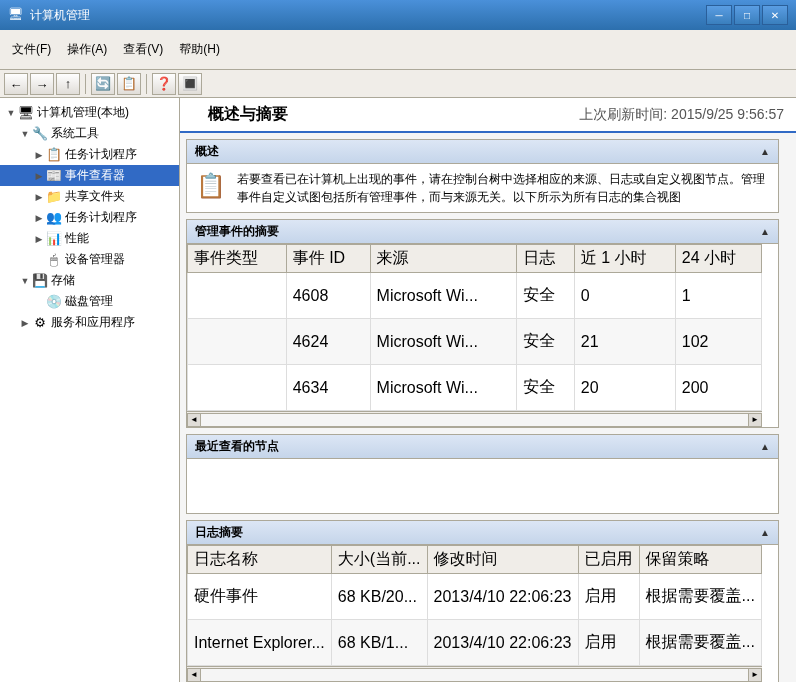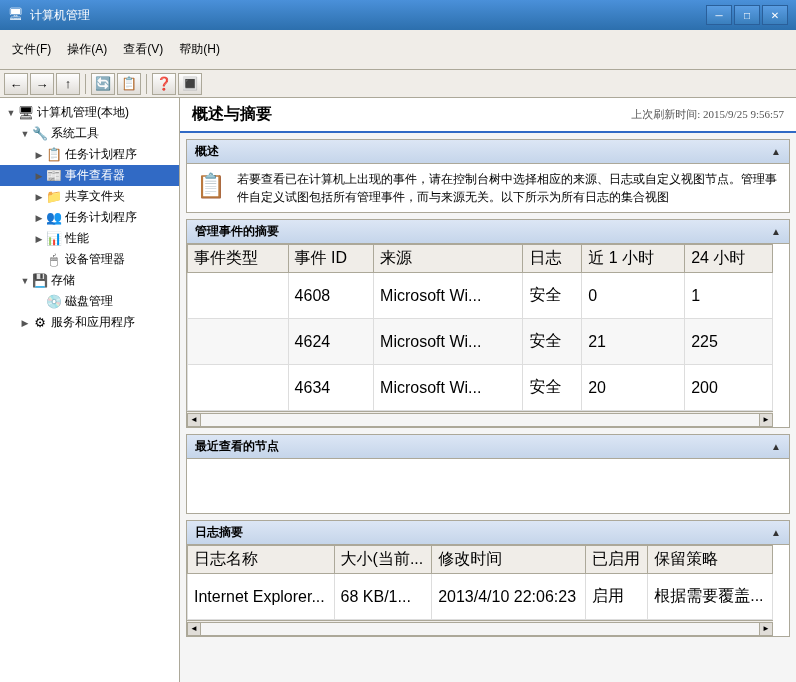--- a/index.html
+++ b/index.html
@@ -152,30 +152,30 @@
       border-bottom: 2px solid #316ac5;
       padding: 6px 12px;
       display: flex;
       align-items: center;
       justify-content: space-between;
     }
     .content-title {
       font-size: 16px;
       font-weight: bold;
       color: #000;
+      margin-left: 16px;
     }
     .content-timestamp {
-      font-size: 11px;
+      font-size: 14px;
       color: #555;
-      font-family: Liberation Serif, serif;
     }
 
     
     .section {
-      margin: 6px 6px 0 6px;
+      margin: 6px 17px 0 6px;
       border: 1px solid #aca899;
       background: white;
     }
     .section-header {
       background: linear-gradient(to bottom, #dce6f5, #c5d5ea);
       padding: 3px 8px;
       font-weight: bold;
       font-size: 12px;
       border-bottom: 1px solid #aca899;
       display: flex;
@@ -418,21 +418,21 @@
     <td>安全</td>
     <td>0</td>
     <td>1</td>
   </tr>
               <tr>
     <td></td>
     <td>4624</td>
     <td>Microsoft Wi...</td>
     <td>安全</td>
     <td>21</td>
-    <td>225</td>
+    <td>102</td>
   </tr>
               <tr>
     <td></td>
     <td>4634</td>
     <td>Microsoft Wi...</td>
     <td>安全</td>
     <td>20</td>
     <td>200</td>
   </tr>
             </tbody>
@@ -463,20 +463,27 @@
             <tr>
               <th>日志名称</th>
               <th>大小(当前...</th>
               <th>修改时间</th>
               <th>已启用</th>
               <th>保留策略</th>
             </tr>
           </thead>
           <tbody id="log-table-body">
               <tr>
+    <td>硬件事件</td>
+    <td>68 KB/20...</td>
+    <td>2013/4/10 22:06:23</td>
+    <td>启用</td>
+    <td>根据需要覆盖...</td>
+  </tr>
+              <tr>
     <td>Internet Explorer...</td>
     <td>68 KB/1...</td>
     <td>2013/4/10 22:06:23</td>
     <td>启用</td>
     <td>根据需要覆盖...</td>
   </tr>
             </tbody>
         </table>
         <div class="table-hscroll">
           <div class="hscroll-btn">◄</div>

